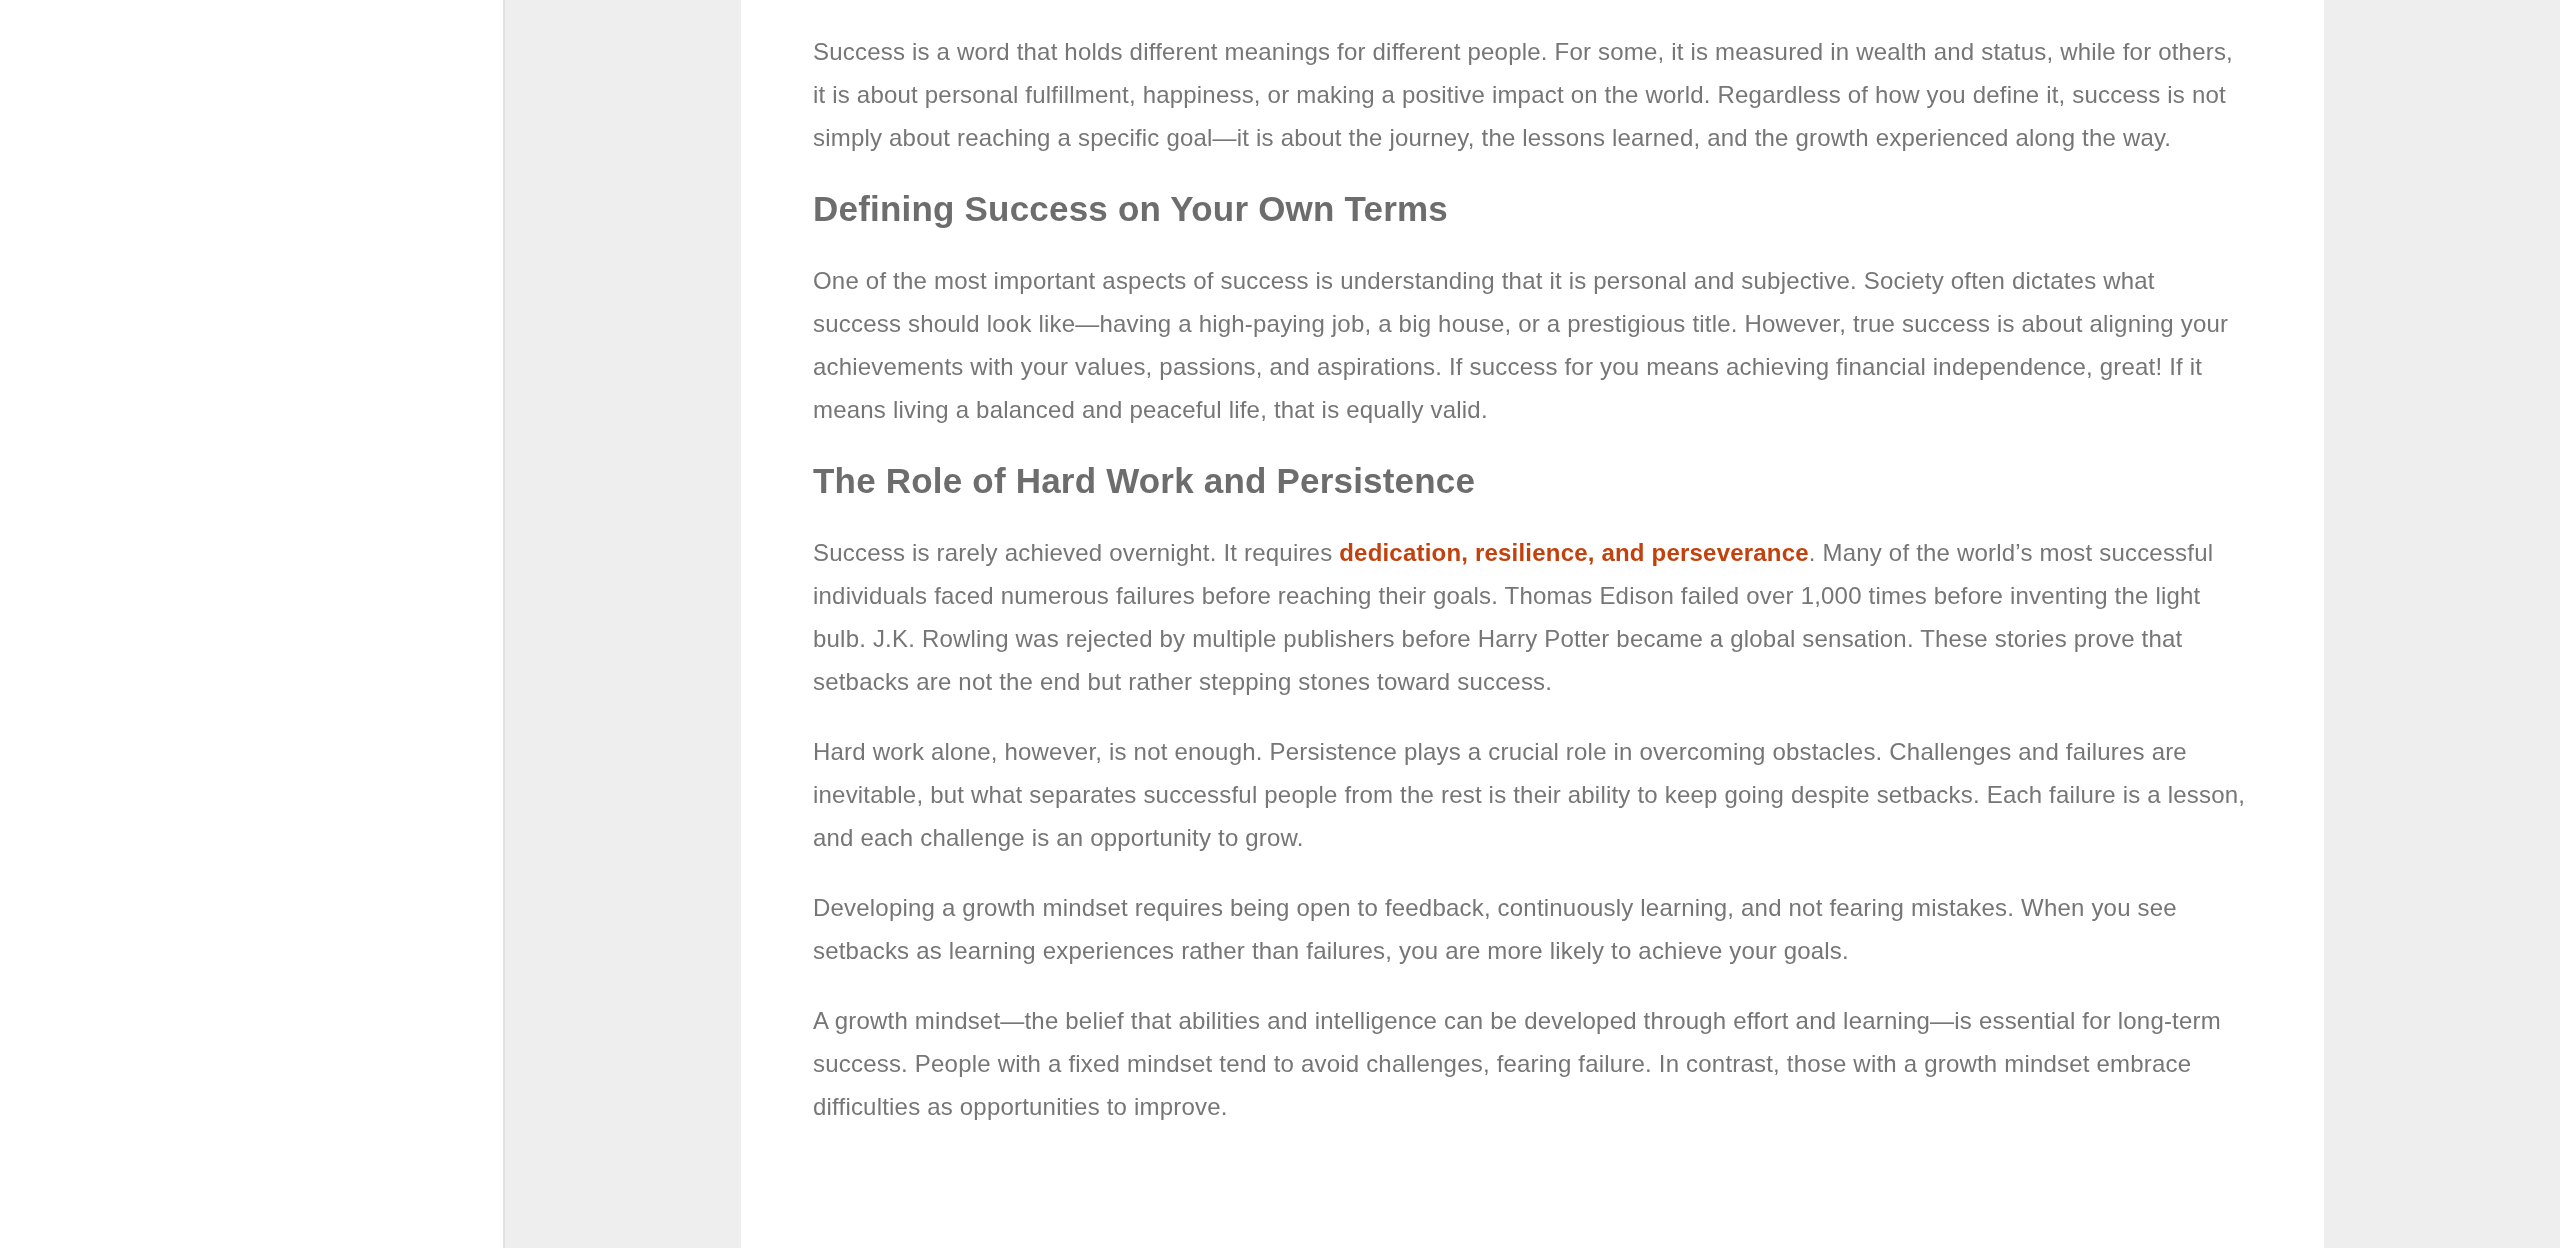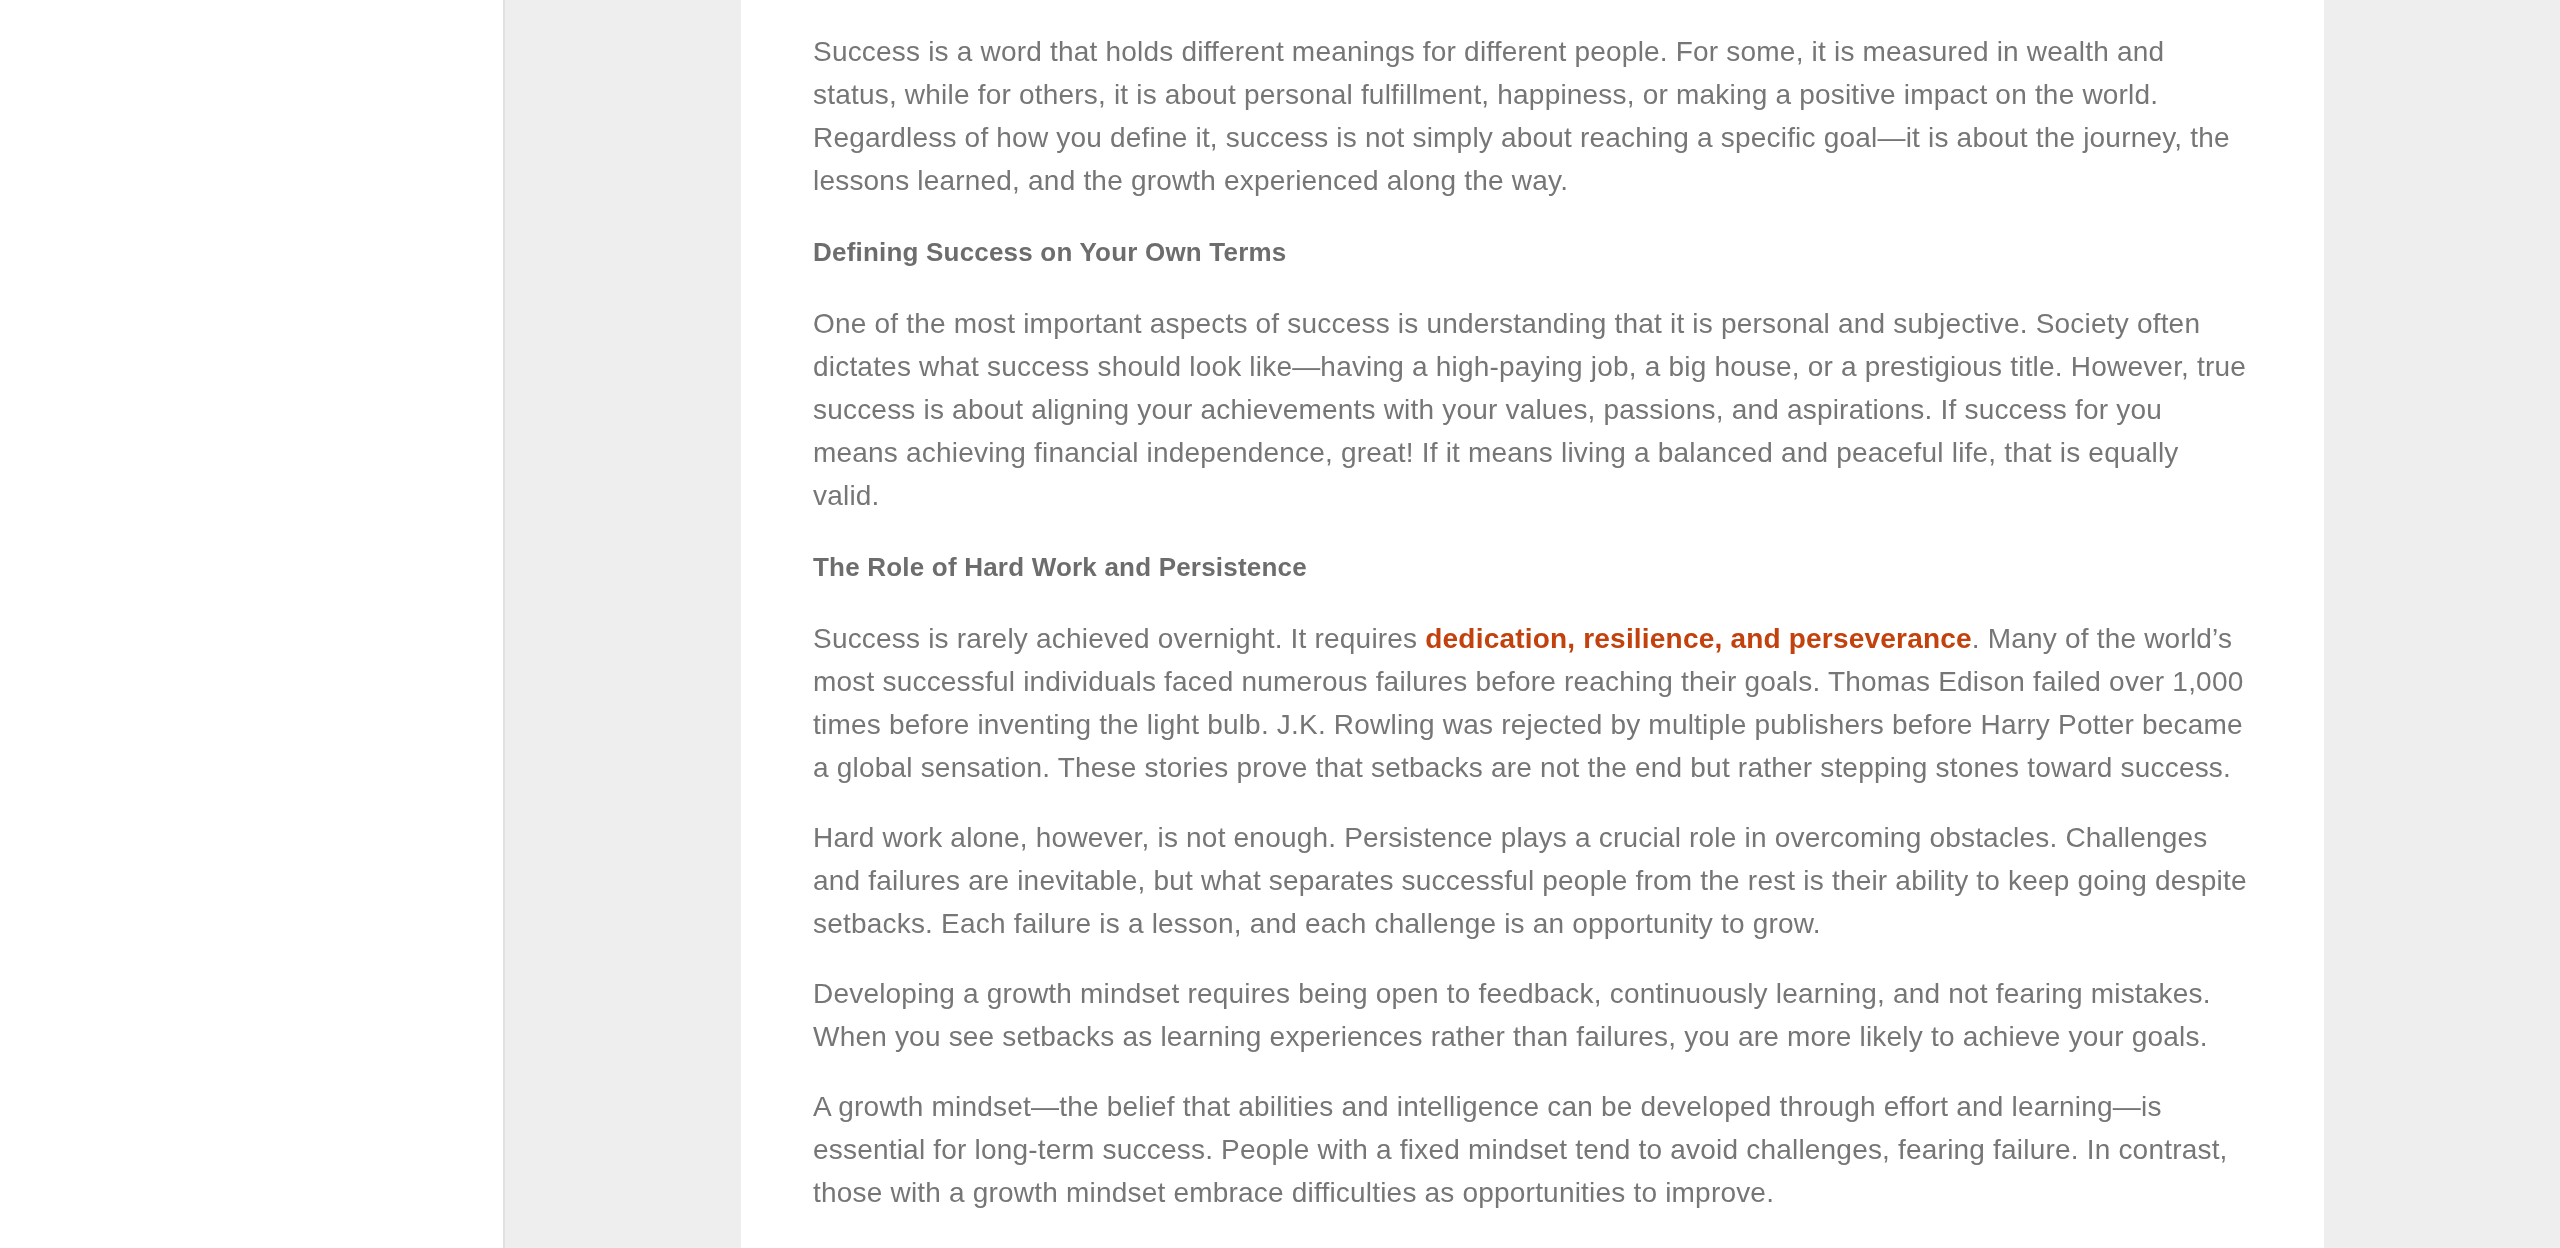--- a/index.html
+++ b/index.html
@@ -31,28 +31,28 @@
   .doc-page {
     width: 1583px;
     flex: 0 0 1583px;
     background: #ffffff;
     box-sizing: border-box;
     padding: 30px 76px 0 72px;
     overflow: hidden;
   }
   .doc-page p {
     margin: 0 0 27px 0;
-    font-size: 28px;
+    font-size: 24px;
     line-height: 43px;
     color: #767676;
     letter-spacing: 0.2px;
   }
   .doc-page h2 {
     margin: 0 0 27px 0;
-    font-size: 26px;
+    font-size: 35px;
     line-height: 46px;
     font-weight: 700;
     color: #6d6d6d;
     letter-spacing: 0.2px;
   }
   .doc-page strong {
     font-weight: 700;
     color: #c2410c;
   }
 </style>

